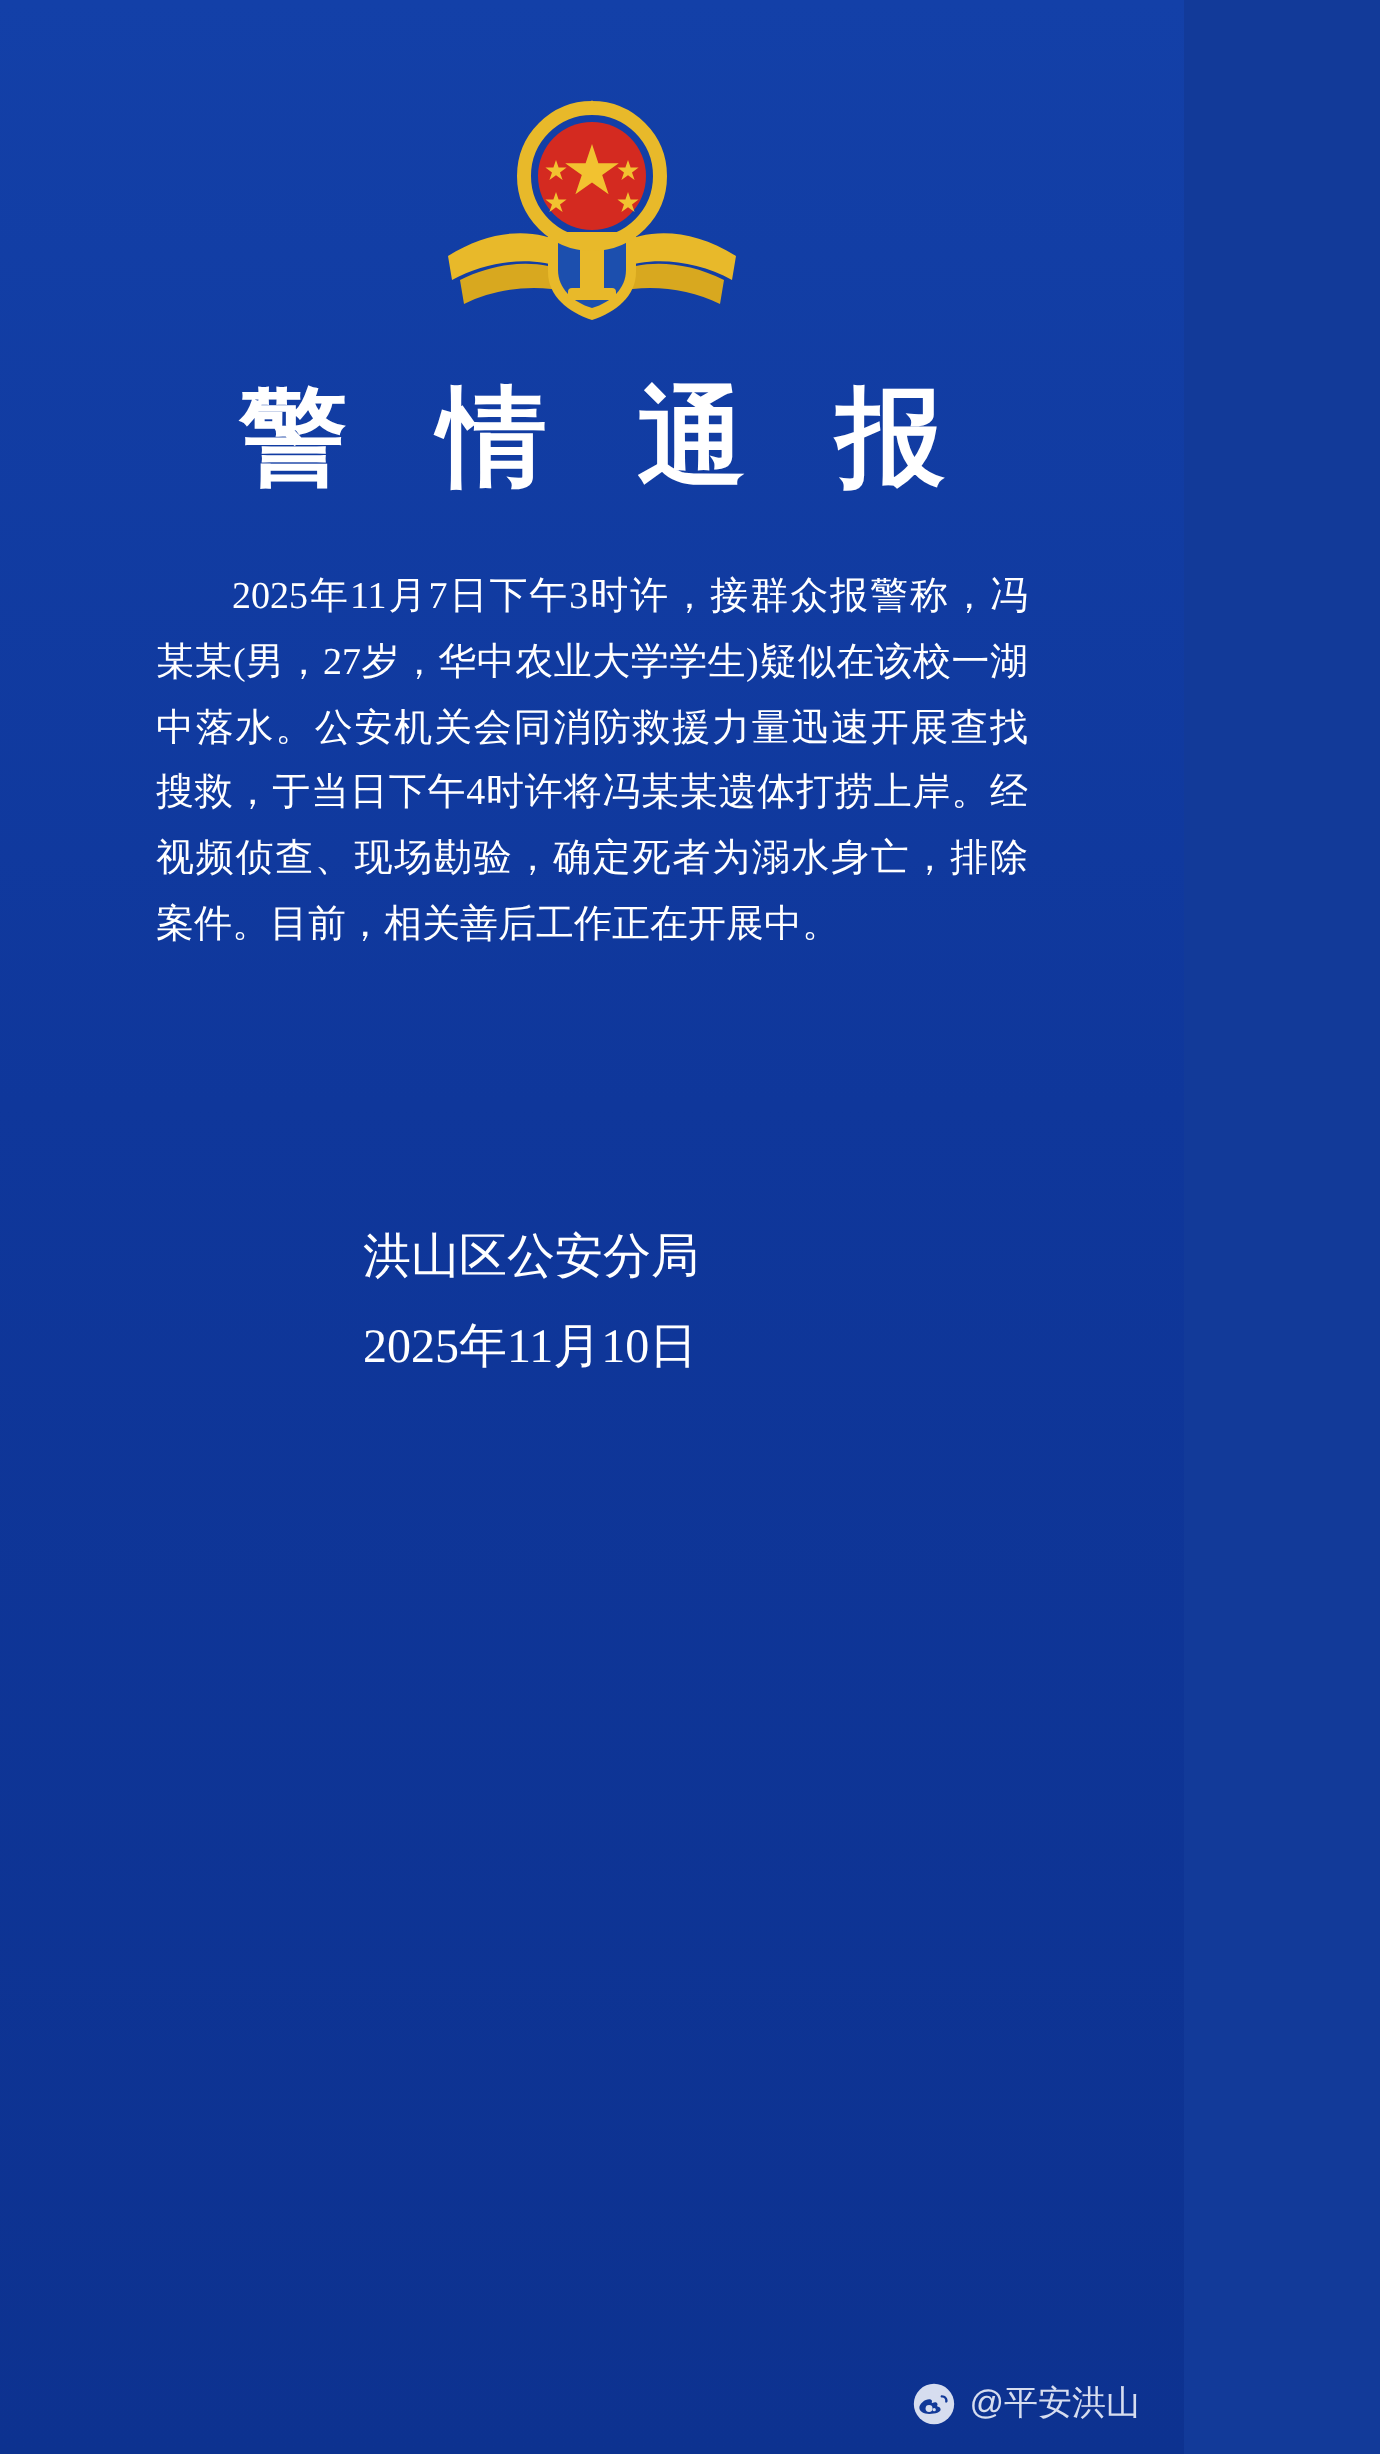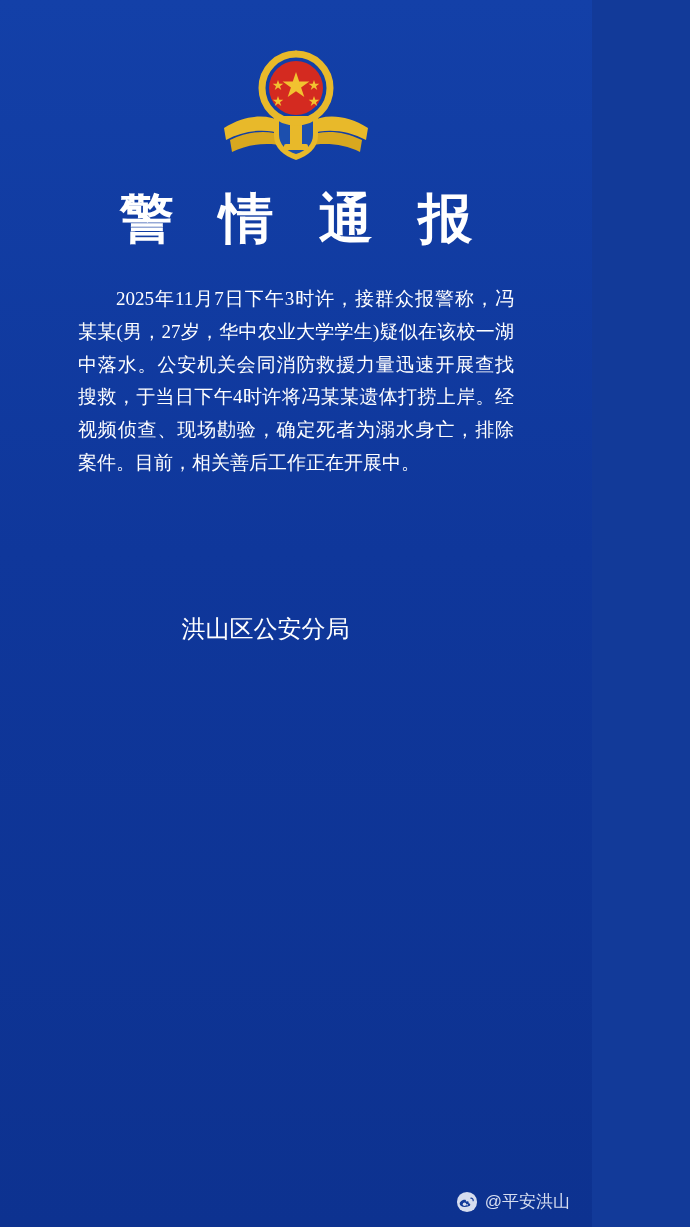--- a/index.html
+++ b/index.html
@@ -134,20 +134,21 @@
       </svg>
     </div>
   </div>
 
   <div class="title">警 情 通 报</div>
 
   <div class="body-text">2025年11月7日下午3时许，接群众报警称，冯某某(男，27岁，华中农业大学学生)疑似在该校一湖中落水。公安机关会同消防救援力量迅速开展查找搜救，于当日下午4时许将冯某某遗体打捞上岸。经视频侦查、现场勘验，确定死者为溺水身亡，排除案件。目前，相关善后工作正在开展中。</div>
 
   <div class="signature">
     <div>洪山区公安分局</div>
+    <div>2025年11月10日</div>
   </div>
 
   <div class="footer">
     <span>
       <svg class="weibo-icon" viewBox="0 0 24 24" aria-hidden="true">
         <circle cx="12" cy="12" r="11" fill="#e8ecf8"></circle>
         <path d="M9.4 17.4c-3 0-5.4-1.5-5.4-3.4 0-1 .6-2.1 1.7-3 1.5-1.2 3.2-1.8 4.5-1.4.6.2.9.7.6 1.5-.1.3.1.4.3.3 1.2-.5 2.3-.5 2.7.3.2.4.1.9-.1 1.3-.1.2 0 .4.3.4 1 .2 1.6.8 1.6 1.6 0 1.5-2.6 2.4-6.2 2.4z" fill="#123a99"></path>
         <circle cx="9.3" cy="14.4" r="1.9" fill="#e8ecf8"></circle>
         <circle cx="12.1" cy="15.1" r=".9" fill="#e8ecf8"></circle>
         <path d="M16.3 7.2c1.9 0 3.4 1.6 3.1 3.5-.1.4-.4.6-.8.6-.4-.1-.6-.4-.5-.8.2-1.1-.7-2.1-1.8-2-.4 0-.7-.2-.7-.6 0-.4.3-.7.7-.7z" fill="#123a99"></path>

